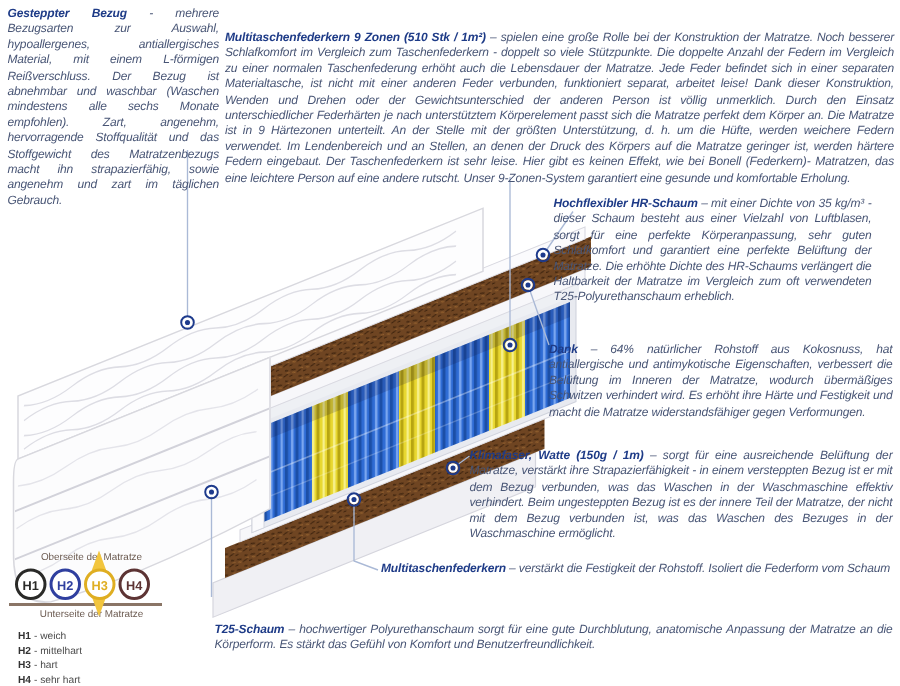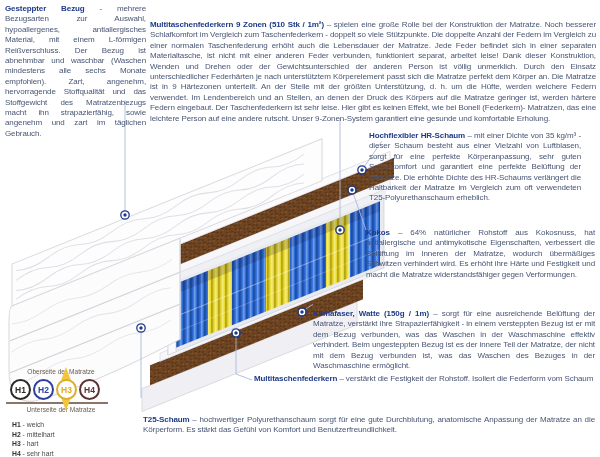--- a/index.html
+++ b/index.html
@@ -1,32 +1,32 @@
 <!DOCTYPE html>
 <html><head>
 <meta charset="utf-8">
 <style>
   html,body{margin:0;padding:0;}
   body{
     width:600px;height:457px;position:relative;background:#ffffff;
     font-family:"Liberation Sans", sans-serif;overflow:hidden;
   }
   svg.bg{position:absolute;left:0;top:0;z-index:1;}
-  .sec{position:absolute;z-index:3;}
+  .sec{position:absolute;z-index:3;font-style:italic;}
   .sec p{
     margin:0;font-size:8px;line-height:10.4px;letter-spacing:-0.1px;
     color:#485575;text-align:justify;
   }
   .sec .t{font-weight:bold;color:#1e3b87;}
   
   .sec-bezug{left:5px;top:4px;width:141px;}
   .sec-multi{left:150px;top:20px;width:446px;}
   .sec-hr{left:369px;top:131px;width:212px;}
   .sec-kokos{left:366px;top:228px;width:229px;}
-  .sec-klima{left:313px;top:309px;width:282px;}
+  .sec-klima{left:313px;top:299px;width:282px;}
   .sec-polster{left:254px;top:374px;width:341px;}
   .sec-t25{left:143px;top:415px;width:452px;}
   
   .legend{position:absolute;left:0;top:364px;width:130px;z-index:3;}
   .legend .cap{
     position:absolute;left:2px;width:118px;text-align:center;
     font-size:6.6px;color:#6b5a50;
   }
   .cap-top{top:4px;}
   .cap-bottom{top:42px;}
@@ -176,21 +176,21 @@
 
 <div class="sec sec-multi">
   <p><span class="t">Multitaschenfederkern 9 Zonen (510 Stk / 1m²)</span><span> –  spielen eine große Rolle bei der Konstruktion der Matratze. Noch besserer Schlafkomfort im Vergleich zum Taschenfederkern - doppelt so viele Stützpunkte. Die doppelte Anzahl der Federn im Vergleich zu einer normalen Taschenfederung erhöht auch die Lebensdauer der Matratze. Jede Feder befindet sich in einer separaten Materialtasche, ist nicht mit einer anderen Feder verbunden, funktioniert separat, arbeitet leise! Dank dieser Konstruktion, Wenden und Drehen oder der Gewichtsunterschied der anderen Person ist völlig unmerklich. Durch den Einsatz unterschiedlicher Federhärten je nach unterstütztem Körperelement passt sich die Matratze perfekt dem Körper an. Die Matratze ist in 9 Härtezonen unterteilt. An der Stelle mit der größten Unterstützung, d. h. um die Hüfte, werden weichere Federn verwendet. Im Lendenbereich und an Stellen, an denen der Druck des Körpers auf die Matratze geringer ist, werden härtere Federn eingebaut. Der Taschenfederkern ist sehr leise. Hier gibt es keinen Effekt, wie bei Bonell (Federkern)- Matratzen, das eine leichtere Person auf eine andere rutscht. Unser 9-Zonen-System garantiert eine gesunde und komfortable Erholung.</span></p>
 </div>
 
 <div class="sec sec-hr">
   <p><span class="t">Hochflexibler HR-Schaum</span><span> –  mit einer Dichte von 35 kg/m³ - dieser Schaum besteht aus einer Vielzahl von Luftblasen, sorgt für eine perfekte Körperanpassung, sehr guten Schlafkomfort und garantiert eine perfekte Belüftung der Matratze. Die erhöhte Dichte des HR-Schaums verlängert die Haltbarkeit der Matratze im Vergleich zum oft verwendeten T25-Polyurethanschaum erheblich.</span></p>
 </div>
 
 <div class="sec sec-kokos">
-  <p><span class="t">Kokos</span><span> –  64% natürlicher Rohstoff aus Kokosnuss, hat antiallergische und antimykotische Eigenschaften, verbessert die Belüftung im Inneren der Matratze, wodurch übermäßiges Schwitzen verhindert wird. Es erhöht ihre Härte und Festigkeit und macht die Matratze widerstandsfähiger gegen Verformungen.</span></p>
+  <p><span class="t">Dank</span><span> –  64% natürlicher Rohstoff aus Kokosnuss, hat antiallergische und antimykotische Eigenschaften, verbessert die Belüftung im Inneren der Matratze, wodurch übermäßiges Schwitzen verhindert wird. Es erhöht ihre Härte und Festigkeit und macht die Matratze widerstandsfähiger gegen Verformungen.</span></p>
 </div>
 
 <div class="sec sec-klima">
   <p><span class="t">Klimafaser, Watte (150g / 1m)</span><span> –  sorgt für eine ausreichende Belüftung der Matratze, verstärkt ihre Strapazierfähigkeit - in einem versteppten Bezug ist er mit dem Bezug verbunden, was das Waschen in der Waschmaschine effektiv verhindert. Beim ungesteppten Bezug ist es der innere Teil der Matratze, der nicht mit dem Bezug verbunden ist, was das Waschen des Bezuges in der Waschmaschine ermöglicht.</span></p>
 </div>
 
 <div class="sec sec-polster">
   <p><span class="t">Multitaschenfederkern</span><span> –  verstärkt die Festigkeit der Rohstoff. Isoliert die Federform vom Schaum</span></p>
 </div>
 

